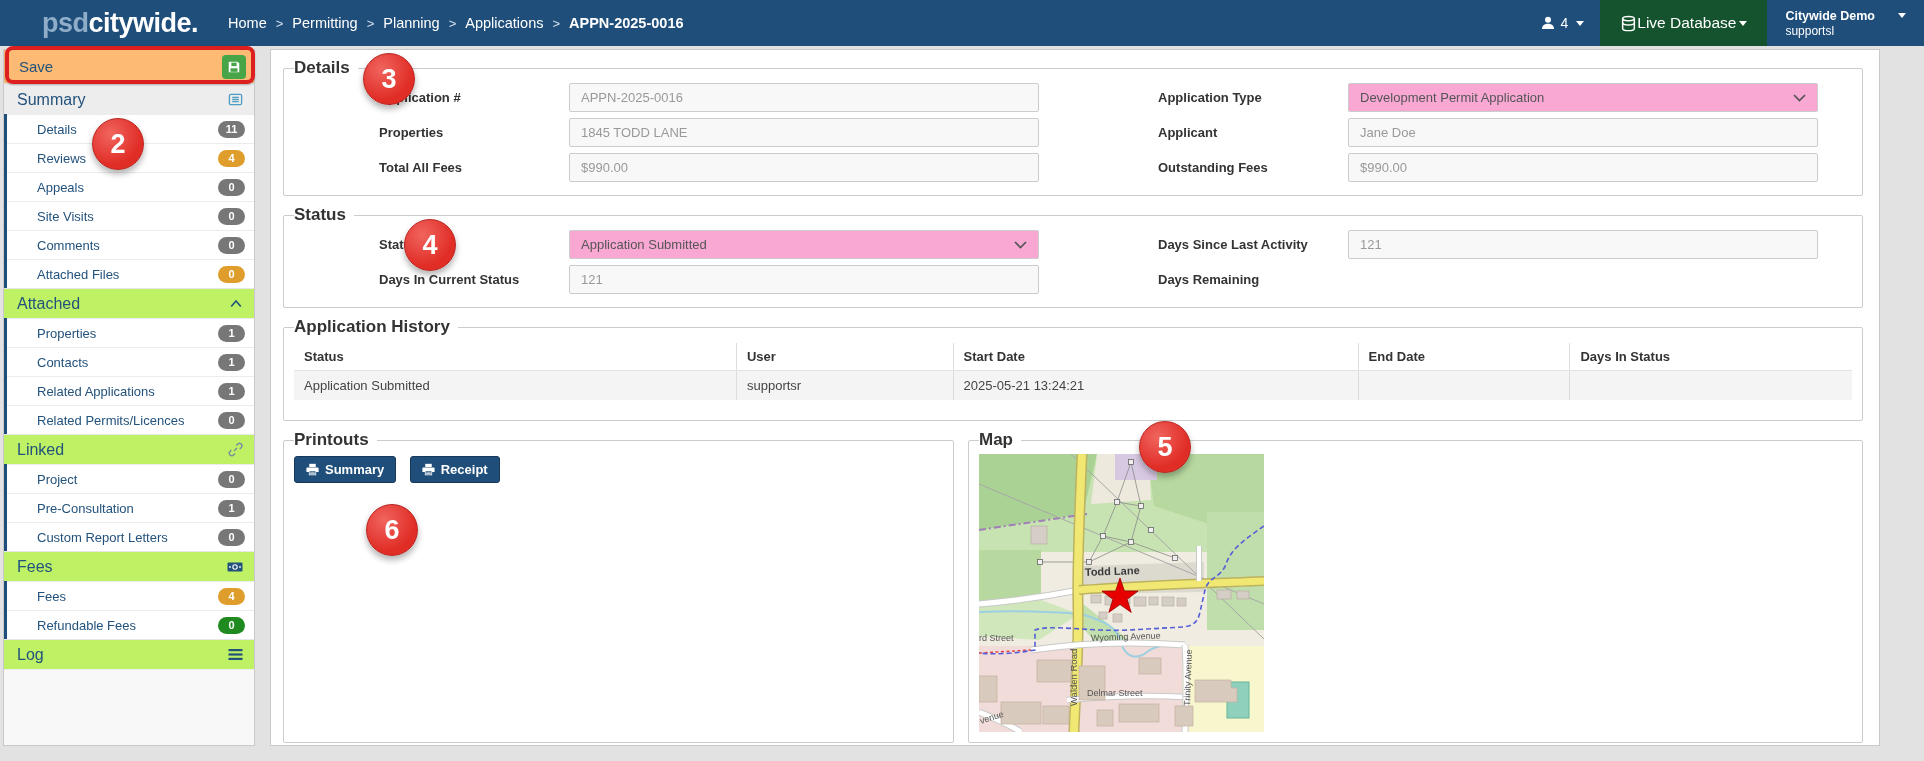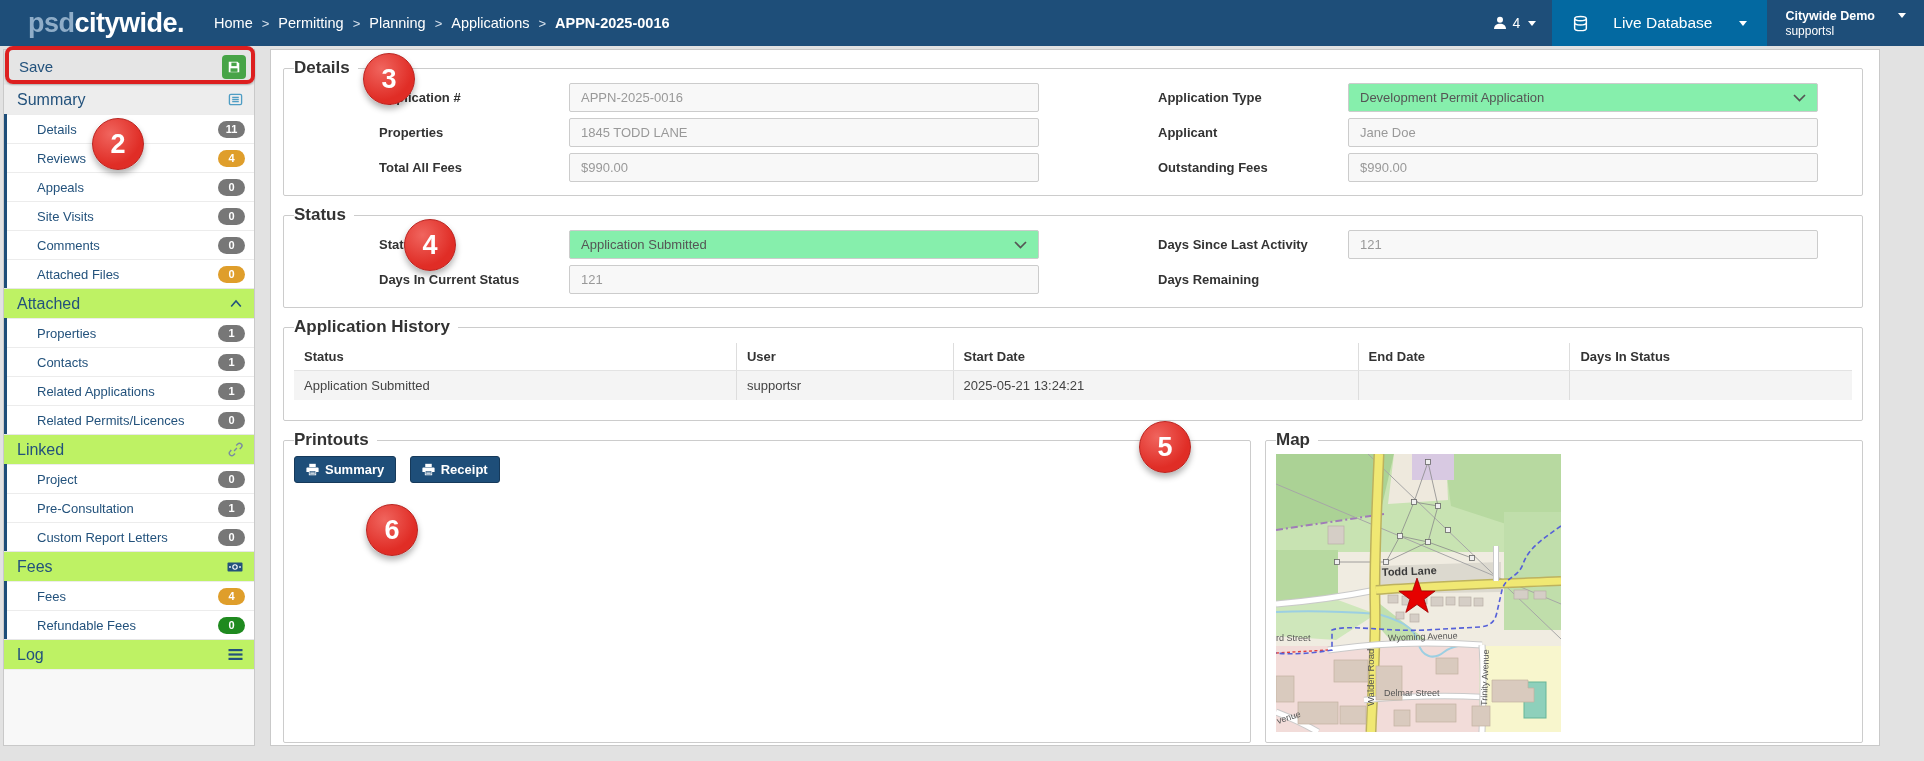--- a/index.html
+++ b/index.html
@@ -4,39 +4,39 @@
 <style>
   * { margin:0; padding:0; box-sizing:border-box; }
   html,body { width:1924px; height:761px; }
   body {
     font-family:"Liberation Sans","DejaVu Sans",sans-serif;
     background:#e2e2e2; position:relative; overflow:hidden;
   }
   
   .navbar { position:absolute; left:0; top:0; width:1924px; height:46px;
     background:#1E4E79; display:flex; align-items:center; z-index:10; }
-  .logo { margin-left:28px; font-size:27px; font-weight:bold; letter-spacing:-0.5px; white-space:nowrap; }
+  .logo { margin-left:42px; font-size:27px; font-weight:bold; letter-spacing:-0.5px; white-space:nowrap; }
   .logo .lp { color:#8fadc8; } .logo .lm { color:#ffffff; } .logo .ld { color:#ffffff; }
   .crumbs { margin-left:30px; display:flex; align-items:center; gap:9px; color:#fff; font-size:14.5px; }
   .crumb { color:#fff; cursor:pointer; }
   .crumb.current { font-weight:bold; cursor:default; }
   .crumb-sep { color:#d7e2ee; font-size:13px; }
   .nav-right { margin-left:auto; display:flex; align-items:stretch; height:100%; }
   .user-ind { display:flex; align-items:center; gap:5px; color:#fff; font-size:14px; padding:0 16px; cursor:pointer; }
   .caret-down { width:0; height:0; border-left:4px solid transparent; border-right:4px solid transparent; border-top:5px solid #fff; margin-left:3px; }
-  .db-btn { background:#0369a1; color:#fff; display:flex; align-items:center; gap:24px;
+  .db-btn { background:#14532d; color:#fff; display:flex; align-items:center; gap:0;
     padding:0 20px; font-size:15.5px; cursor:pointer; }
   .account { display:flex; flex-direction:column; justify-content:center; padding:0 18px; color:#fff; cursor:pointer; }
   .account .l1 { display:flex; align-items:center; gap:20px; font-size:12.5px; font-weight:bold; }
   .account .l2 { font-size:12px; margin-top:1px; }
   
   .sidebar { position:absolute; left:3px; top:49px; width:252px; height:697px;
     background:#fff; border:1px solid #c9c9c9; display:flex; flex-direction:column; }
   .save-row { height:34px; display:flex; align-items:center; padding:0 8px 0 15px;
-    color:#23527C; font-size:15px; border-bottom:1px solid #e3e3e3; cursor:pointer; background:#e5e5e5; }
+    color:#23527C; font-size:15px; border-bottom:1px solid #e3e3e3; cursor:pointer; background:#fdba74; }
   .save-row .spacer { flex:1; }
   .save-btn { width:24px; height:24px; background:#47a447; border-radius:4px;
     display:flex; align-items:center; justify-content:center; }
   .sec-header { height:30px; display:flex; align-items:center; padding:0 11px 0 13px;
     color:#23527C; font-size:16px; cursor:pointer; border-top:1px solid #e7e7e7; background:#bef264; }
   .sec-header.active { background:#ededed; }
   .sec-header .spacer { flex:1; }
   .sec-items { border-left:3px solid #1E4E79; }
   .side-item { height:29px; display:flex; align-items:center; padding:0 9px 0 30px;
     color:#23527C; font-size:13px; border-top:1px solid #ececec; cursor:pointer; background:#fff; }
@@ -50,31 +50,31 @@
     background:#fff; border:1px solid #c9c9c9; padding:8px 16px 8px 12px; }
   fieldset { border:1px solid #ccc; border-radius:2px; margin-bottom:9px; padding:2px 10px 10px 10px; background:#fff; }
   legend { font-size:17px; font-weight:bold; color:#333; padding-right:8px; }
   .fgrid { display:flex; flex-wrap:wrap; }
   .frow { width:50%; display:flex; align-items:center; margin:3px 0; height:29px; }
   .frow label { margin-left:85px; width:190px; font-size:13px; font-weight:bold; color:#333; }
   .frow .ctrl { flex:1; margin-right:34px; }
   .ro, .sel { width:100%; height:29px; border:1px solid #ccc; border-radius:2px;
     font-size:13px; display:flex; align-items:center; padding:0 11px; }
   .ro { background:#f8f8f8; color:#999; }
-  .sel { background:#86efac; color:#555; justify-content:space-between; cursor:pointer; }
+  .sel { background:#f9a8d4; color:#555; justify-content:space-between; cursor:pointer; }
   
   table.hist { width:100%; border-collapse:collapse; margin-top:4px; }
   table.hist th { text-align:left; font-size:13px; color:#333; padding:5px 10px; height:27px;
     border-bottom:1px solid #e3e3e3; }
   table.hist td { font-size:13px; color:#444; padding:6px 10px; height:30px; background:#f4f4f4; white-space:nowrap; }
   table.hist th + th, table.hist td + td { border-left:1px solid #ddd; }
   .tbl-space { height:10px; }
   
   .bottom-row { display:flex; gap:14px; }
-  .fs-printouts { width:968px; min-height:292px; }
+  .fs-printouts { width:671px; min-height:292px; }
   .fs-map { flex:1; min-height:292px; }
   .btn-navy { background:#1E4E79; border:1px solid #16395a; color:#fff; font-size:13px; font-weight:bold;
     border-radius:3px; padding:5px 11px; display:inline-flex; align-items:center; gap:6px; cursor:pointer; margin-right:9px; }
   .map-svg { display:block; margin-top:2px; }
   
   .ann { position:absolute; z-index:50; pointer-events:none; }
   .ann-rect { left:5px; top:46px; width:250px; height:38px; border:4px solid #dd1f1f; border-radius:8px;
     box-shadow:0 1px 2px rgba(0,0,0,.25); }
   .ann-circle { width:52px; height:52px; border-radius:50%;
     background:radial-gradient(circle at 35% 30%, #f0655e, #E02D26 65%);

